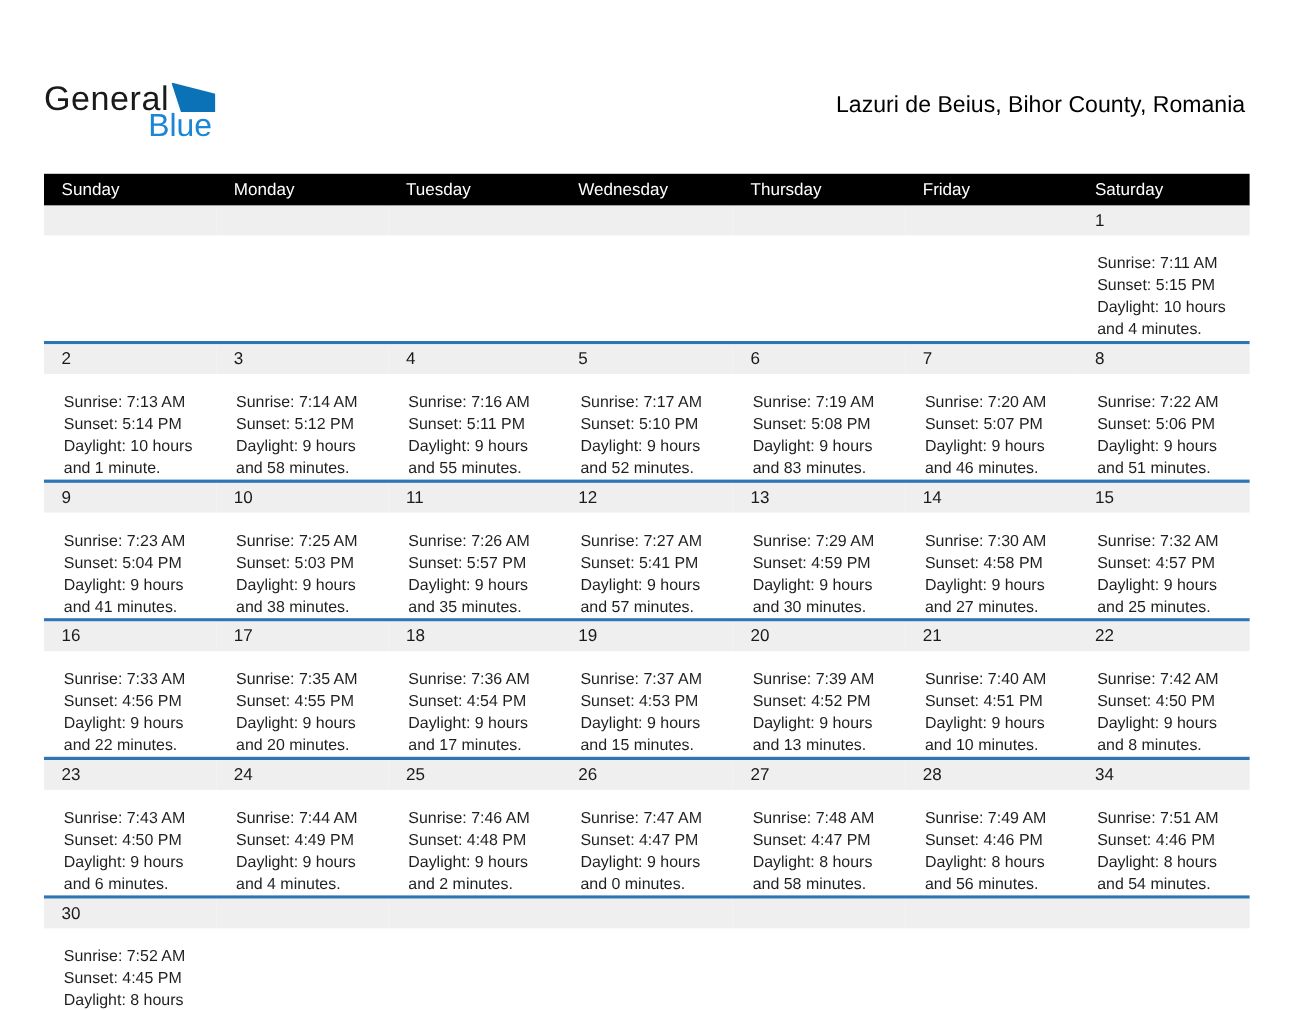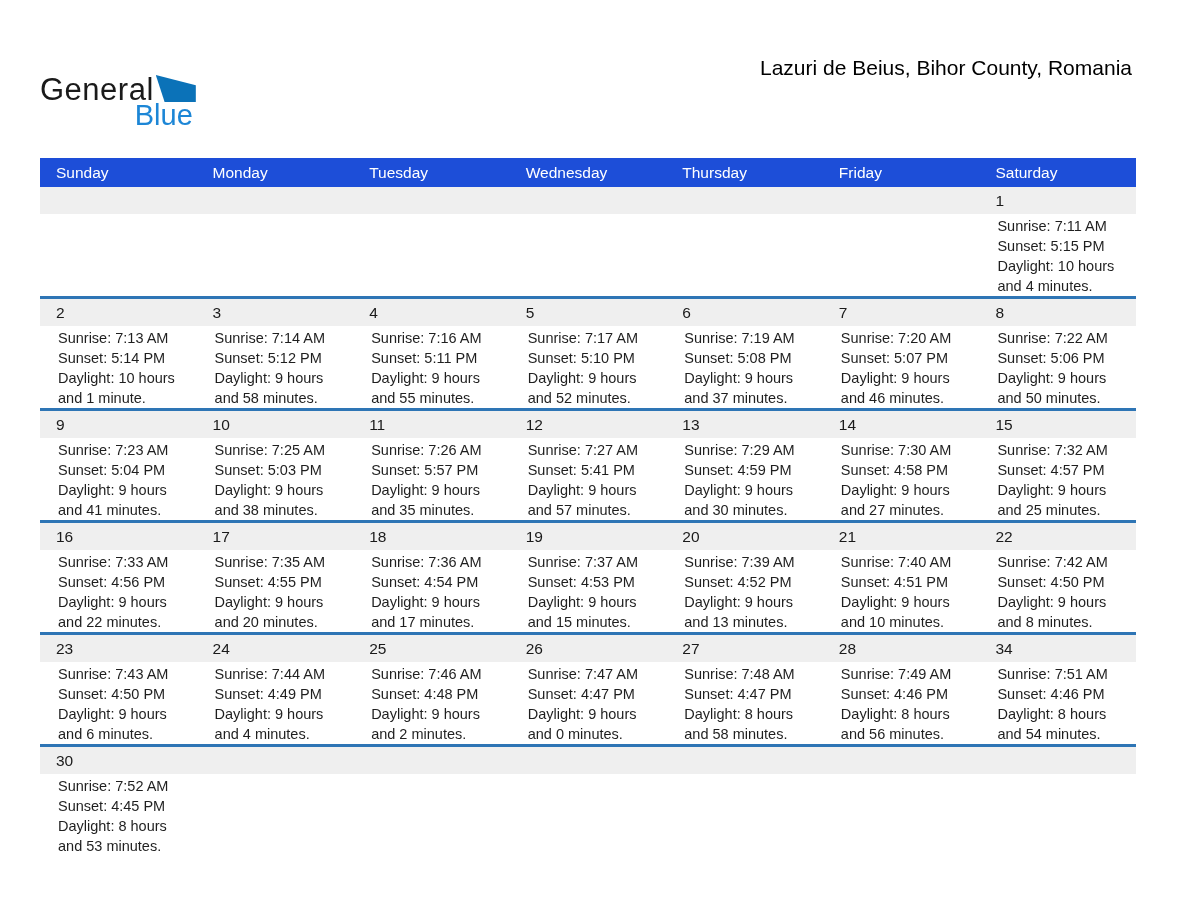--- a/index.html
+++ b/index.html
@@ -59,34 +59,34 @@
     padding-right: 4px;
   }
   .cal-title {
     font-size: 37px;
     color: #000000;
     line-height: 1.15;
   }
   .cal-subtitle {
     font-size: 21px;
     color: #000000;
-    margin-top: 0;
+    margin-top: 28px;
   }
 
   
   .calendar {
     position: absolute;
     left: 40px;
     top: 158px;
     width: 1096px;
   }
   .weekday-row {
     display: grid;
     grid-template-columns: repeat(7, 1fr);
-    background: #1d4ed8;
+    background: #000000;
     height: 29px;
     align-items: center;
     color: #ffffff;
     font-size: 15.5px;
   }
   .weekday {
     padding-left: 16px;
     white-space: nowrap;
   }
   .week {
@@ -100,21 +100,21 @@
   }
   .cell .num {
     background: #efefef;
     height: 27px;
     line-height: 27px;
     padding-left: 16px;
     font-size: 15.5px;
     color: #1a1a1a;
   }
   .cell .body {
-    padding: 2px 4px 0 18px;
+    padding: 16px 4px 0 18px;
     font-size: 14.5px;
     line-height: 20px;
     color: #1f1f1f;
   }
   .cell .line {
     white-space: nowrap;
   }
 </style>
 </head>
 <body>
@@ -216,39 +216,39 @@
               <div class="line">Daylight: 9 hours</div>
               <div class="line">and 52 minutes.</div>
             </div>
           </div>
           <div class="cell">
             <div class="num">6</div>
             <div class="body">
               <div class="line">Sunrise: 7:19 AM</div>
               <div class="line">Sunset: 5:08 PM</div>
               <div class="line">Daylight: 9 hours</div>
-              <div class="line">and 37 minutes.</div>
+              <div class="line">and 83 minutes.</div>
             </div>
           </div>
           <div class="cell">
             <div class="num">7</div>
             <div class="body">
               <div class="line">Sunrise: 7:20 AM</div>
               <div class="line">Sunset: 5:07 PM</div>
               <div class="line">Daylight: 9 hours</div>
               <div class="line">and 46 minutes.</div>
             </div>
           </div>
           <div class="cell">
             <div class="num">8</div>
             <div class="body">
               <div class="line">Sunrise: 7:22 AM</div>
               <div class="line">Sunset: 5:06 PM</div>
               <div class="line">Daylight: 9 hours</div>
-              <div class="line">and 50 minutes.</div>
+              <div class="line">and 51 minutes.</div>
             </div>
           </div>
         </div>
         <div class="week">
           <div class="cell">
             <div class="num">9</div>
             <div class="body">
               <div class="line">Sunrise: 7:23 AM</div>
               <div class="line">Sunset: 5:04 PM</div>
               <div class="line">Daylight: 9 hours</div>

